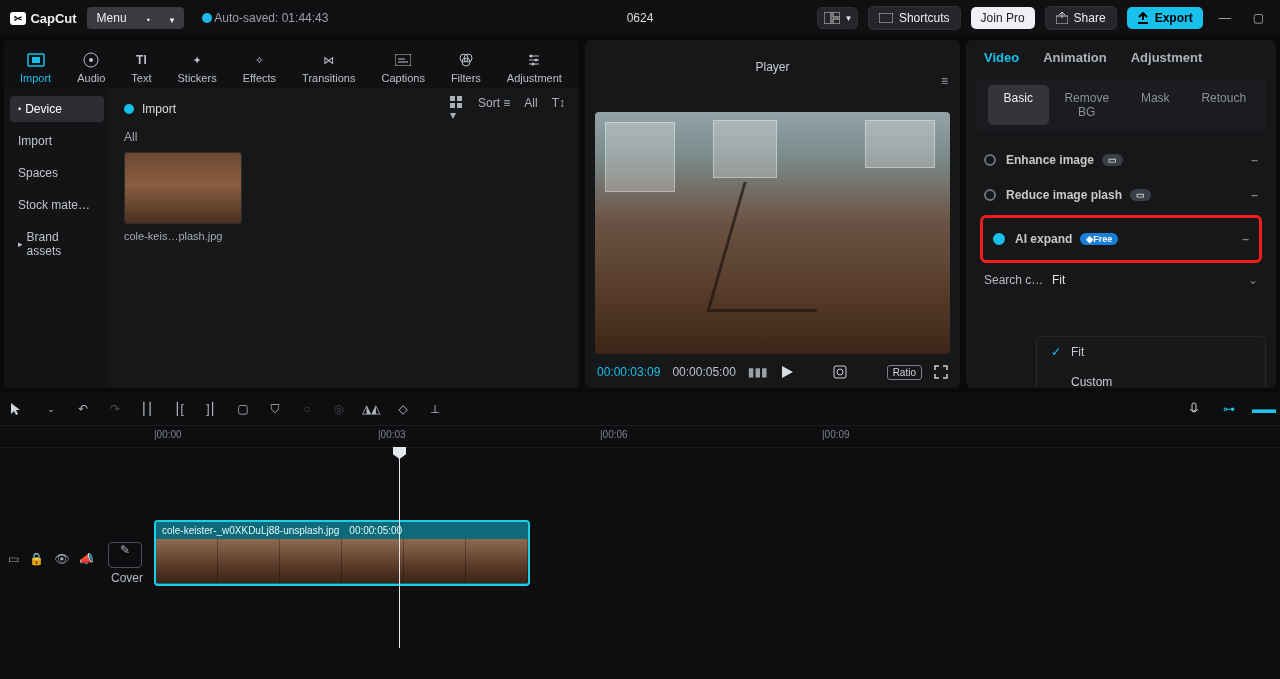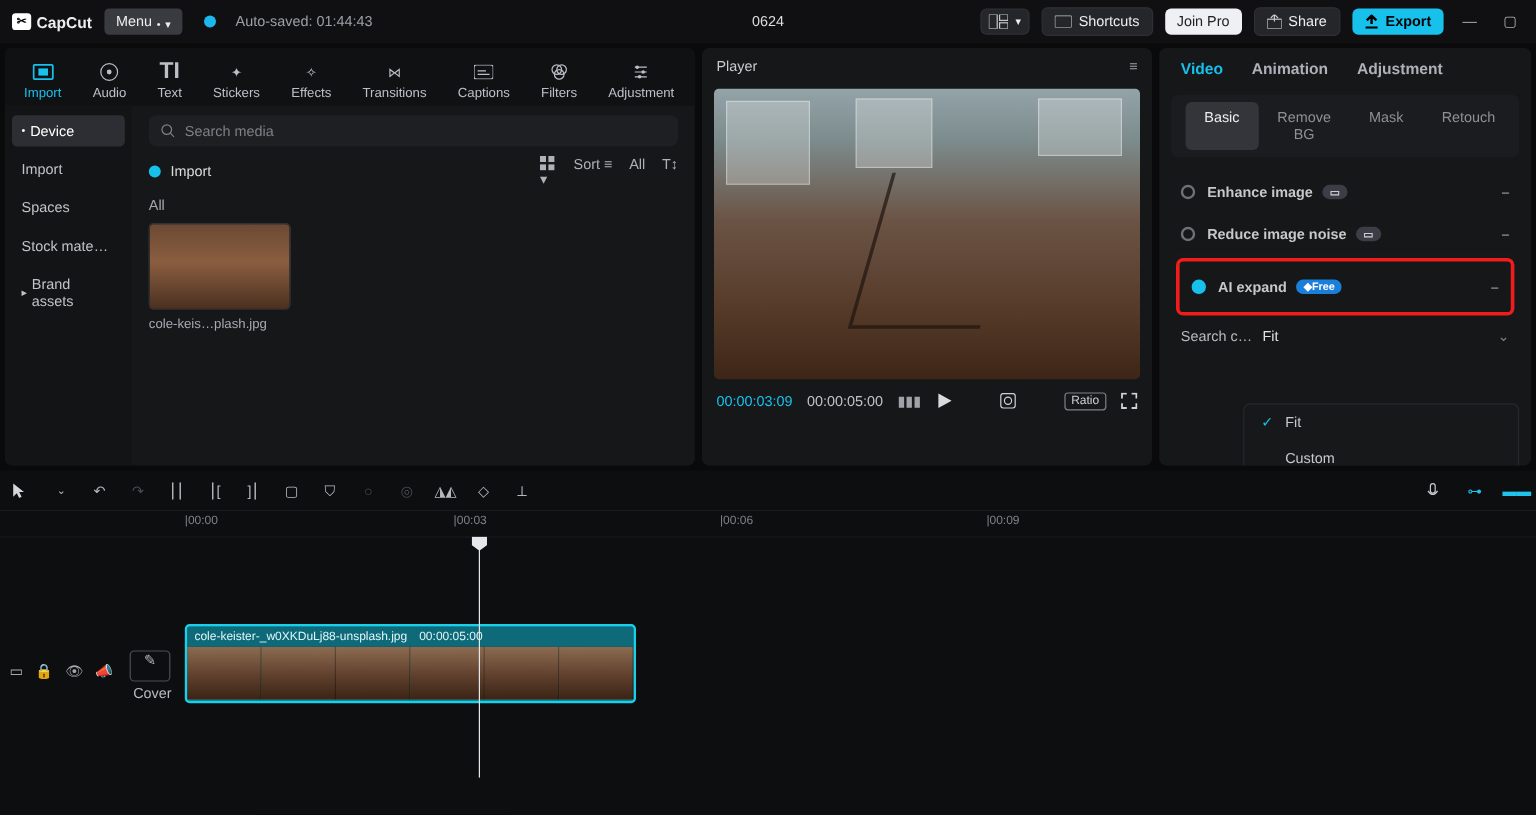--- a/index.html
+++ b/index.html
@@ -14,22 +14,22 @@
 }
 .topbar {
   height: 36px;
   display: flex; align-items: center;
   padding: 0 10px;
   background: #101012;
   gap: 10px;
 }
 .logo { display:flex; align-items:center; gap:4px; font-weight:600; color:#eee; font-size:13px;}
 .logo .cap { display:inline-block; background:#fff; color:#000; border-radius:3px; padding:1px 4px; font-size:10px; font-weight:bold;}
-.menu-btn { background:#3a3b40; color:#eee; padding:4px 10px; border-radius:4px; display:flex; align-items:flex-end; gap:4px;}
-.autosave { display:flex; align-items:center; gap:16px; color:#9ba0a8; font-size:12px; margin-left:8px;}
+.menu-btn { background:#3a3b40; color:#eee; padding:4px 10px; border-radius:4px; display:flex; align-items:flex-end; gap:20px;}
+.autosave { display:flex; align-items:center; gap:2px; color:#9ba0a8; font-size:12px; margin-left:8px;}
 .dot { width:10px; height:10px; border-radius:50%; background:#1db8eb;}
 .title-center { position:absolute; left:50%; transform:translateX(-50%); color:#ddd; }
 .top-right { margin-left:auto; display:flex; gap:10px; align-items:center;}
 .chipbtn { background:#25262a; color:#eee; padding:4px 10px; border-radius:5px; display:flex; align-items:center; gap:6px; border:1px solid #2f3034;}
 .chipbtn.joinpro { background:#eef0f4; color:#222; border:none; font-weight:400;}
 .chipbtn.export { background:#18c0ec; color:#000; border:none; font-weight:600;}
 .winctrl { color:#b0b0b0; padding:0 6px;}
 
 .panels { display:flex; height: 352px; gap:6px; padding:4px 4px 0 4px;}
 .panel { background:#161719; border-radius:6px; overflow:hidden; position:relative;}
@@ -52,21 +52,21 @@
 .search { background:#1d1f22; border-radius:6px; padding:6px 10px; color:#7c8088; display:flex; align-items:center; gap:8px; margin-bottom:8px;}
 .importrow { display:flex; align-items:center; gap:10px; margin-bottom:8px;}
 .importchip { display:flex; align-items:center; gap:8px; color:#ddd;}
 .rdot { width:10px; height:10px; border-radius:50%; border:2px solid #18c0ec; background:#18c0ec;}
 .importrow .right { margin-left:auto; display:flex; gap:14px; color:#aeb2b8;}
 .thumb { width:118px; }
 .thumb .img { width:118px; height:72px; background:linear-gradient(180deg,#6b4832 0%,#8a5e40 45%,#4a2f1f 100%); border-radius:4px; position:relative;}
 .thumb .img::after{content:"";position:absolute;inset:0;border:1px solid #2d2e31;border-radius:4px;}
 .thumb .cap { font-size:11px; color:#a6aab0; margin-top:6px; }
 
-.player-head { display:flex; align-items:center; padding:8px 12px; color:#c8ccd0;}
+.player-head { display:flex; align-items:center; padding:20px 12px; color:#c8ccd0;flex-direction:column;}
 .player-head .ham { margin-left:auto; color:#9ba0a6;}
 .preview { margin:4px 10px; height:242px; border-radius:4px; position:relative; background:linear-gradient(180deg,#93a3a8 0%,#7c8b8c 18%,#6b5445 45%,#573b2a 75%,#3d2617 100%);}
 .window { position:absolute; background:rgba(255,255,255,0.25); border:1px solid rgba(255,255,255,0.35);}
 .w1{left:10px;top:10px;width:70px;height:70px;} .w2{left:118px;top:8px;width:64px;height:58px;} .w3{left:270px;top:8px;width:70px;height:48px;}
 .figure{position:absolute;left:130px;top:70px;width:110px;height:130px;border-left:3px solid rgba(30,20,15,0.7);border-bottom:3px solid rgba(30,20,15,0.7);transform:skewX(-16deg);}
 .player-ctrls { display:flex; align-items:center; gap:12px; padding:6px 12px;}
 .tc { color:#18c0ec; font-variant-numeric:tabular-nums;}
 .tc2 { color:#bfc3c8;}
 .player-ctrls .right { margin-left:auto; display:flex; gap:12px; align-items:center;}
 .ratiobox { border:1px solid #7d8187; padding:1px 5px; border-radius:3px; font-size:10px; color:#cfd2d6;margin-left:27px;}
@@ -181,21 +181,21 @@
       <div class="mtab">
           <div class="ic">
             <svg width="16" height="16">
               <circle cx="8" cy="8" r="7" fill="none" stroke="#bcc0c6"></circle>
               <circle cx="8" cy="8" r="2" fill="#bcc0c6"></circle>
             </svg>
           </div>
           <span>Audio</span>
         </div>
       <div class="mtab">
-          <div class="ic" style="font-size:19px;font-weight:bold;">TI</div>
+          <div class="ic" style="font-size:12px;font-weight:bold;">TI</div>
           <span>Text</span>
         </div>
       <div class="mtab">
           <div class="ic">✦</div>
           <span>Stickers</span>
         </div>
       <div class="mtab">
           <div class="ic">✧</div>
           <span>Effects</span>
         </div>
@@ -251,27 +251,20 @@
           </div>
         <div class="sideitem">
             <span>Stock mate…</span>
           </div>
         <div class="sideitem">
             <span class="arrow">▸</span>
             <span>Brand assets</span>
           </div>
       </div>
       <div class="media-main">
-        <div class="search">
-          <svg width="12" height="12">
-              <circle cx="5" cy="5" r="4" fill="none" stroke="#7c8088"></circle>
-              <line x1="8" y1="8" x2="11" y2="11" stroke="#7c8088"></line>
-            </svg>
-          <span>Search media</span>
-        </div>
         <div class="importrow">
           <div class="importchip">
               <span class="rdot"></span>
               <span>Import</span>
             </div>
           <div class="right">
             <span><svg width="14" height="12">
                   <rect x="0" y="0" width="5" height="5" fill="#aeb2b8"></rect>
                   <rect x="7" y="0" width="5" height="5" fill="#aeb2b8"></rect>
                   <rect x="0" y="7" width="5" height="5" fill="#aeb2b8"></rect>
@@ -342,21 +335,21 @@
     </div>
     <div class="irows">
       <div class="irow">
         <span class="cb"></span>
           <span>Enhance image</span>
         <span class="badge">▭</span>
           <span class="chev">–</span>
       </div>
       <div class="irow">
         <span class="cb"></span>
-          <span>Reduce image noise</span>
+          <span>Reduce image plash</span>
         <span class="badge">▭</span>
           <span class="chev">–</span>
       </div>
       <div class="highlight">
         <div class="irow" style="border:none;">
           <span class="cb on"></span>
             <span>AI expand</span>
           <span class="badge free">◆ <span>Free</span></span>
             <span class="chev">–</span>
         </div>

